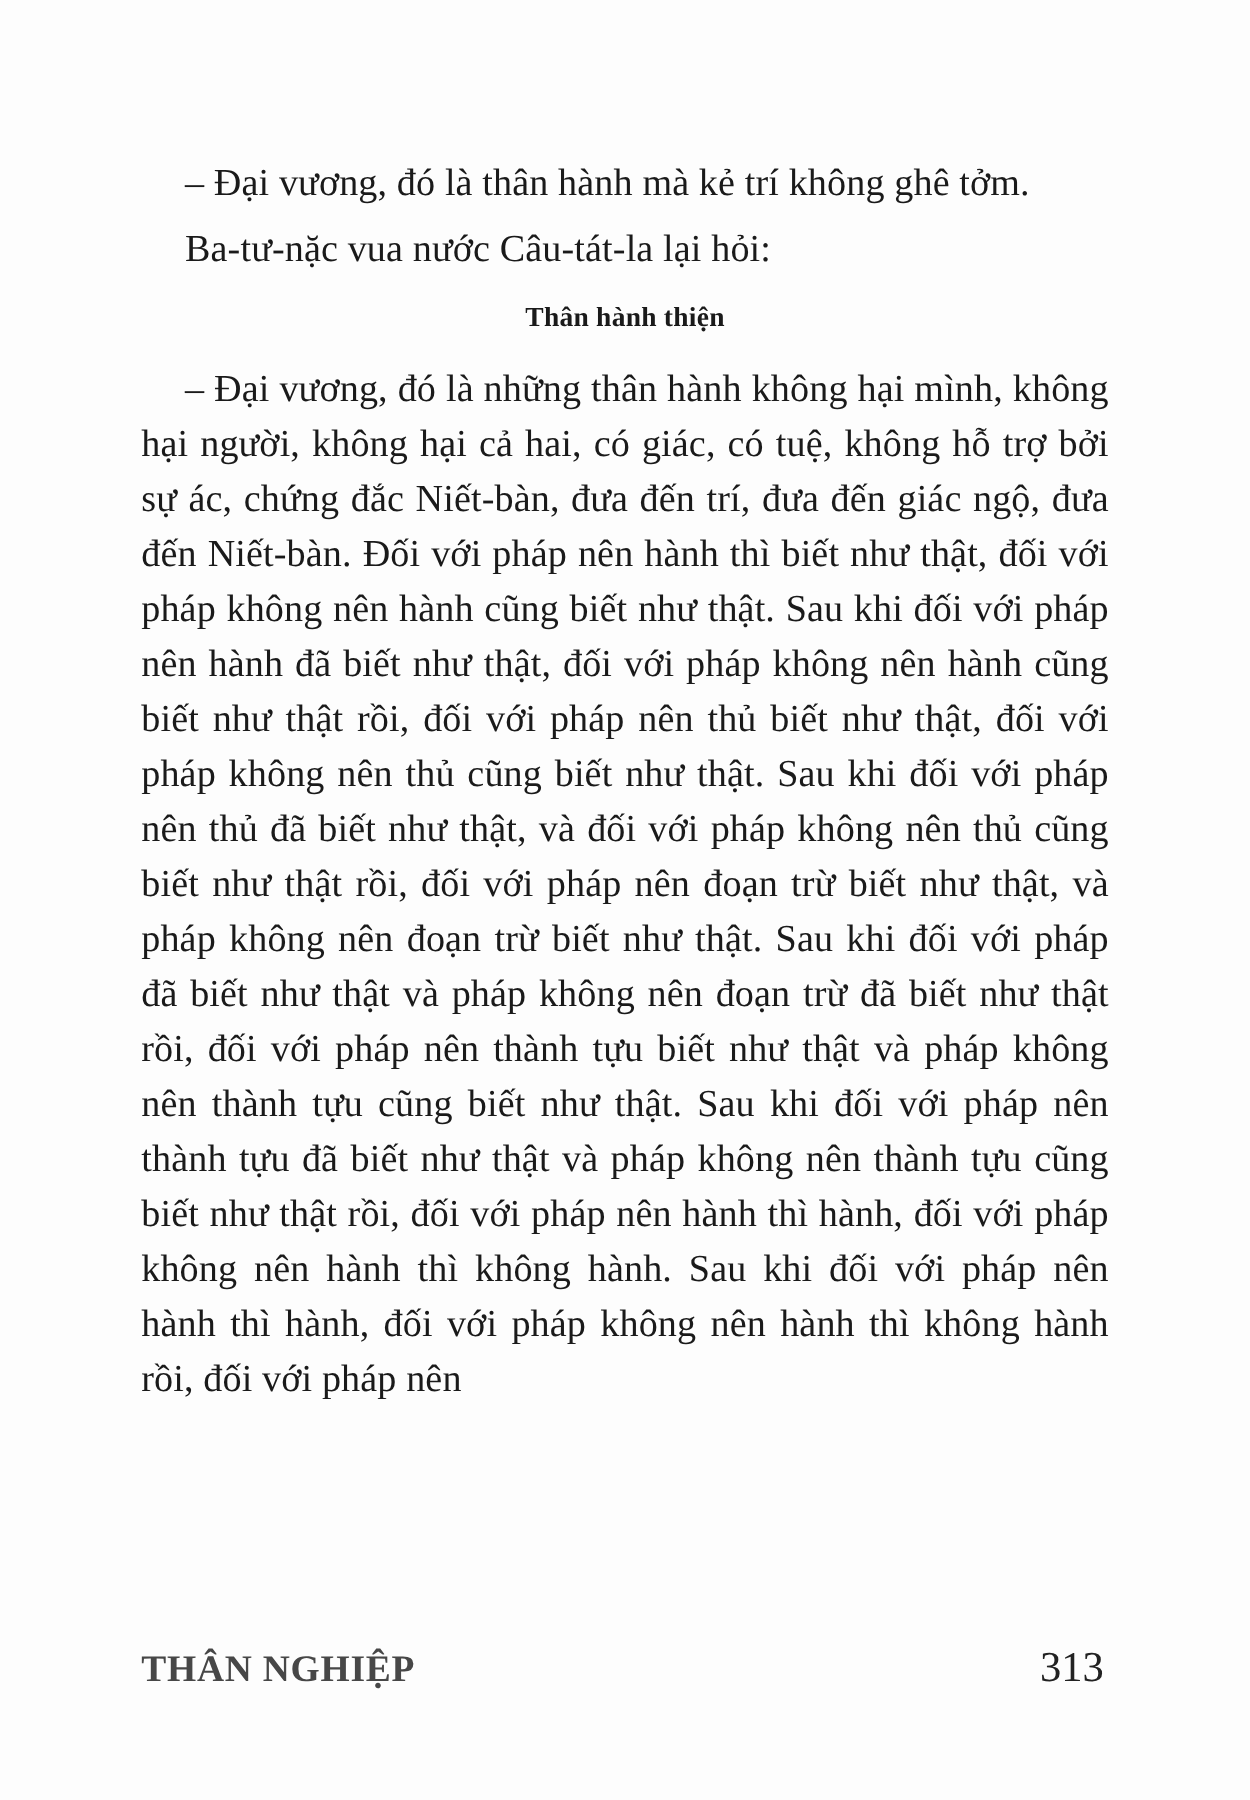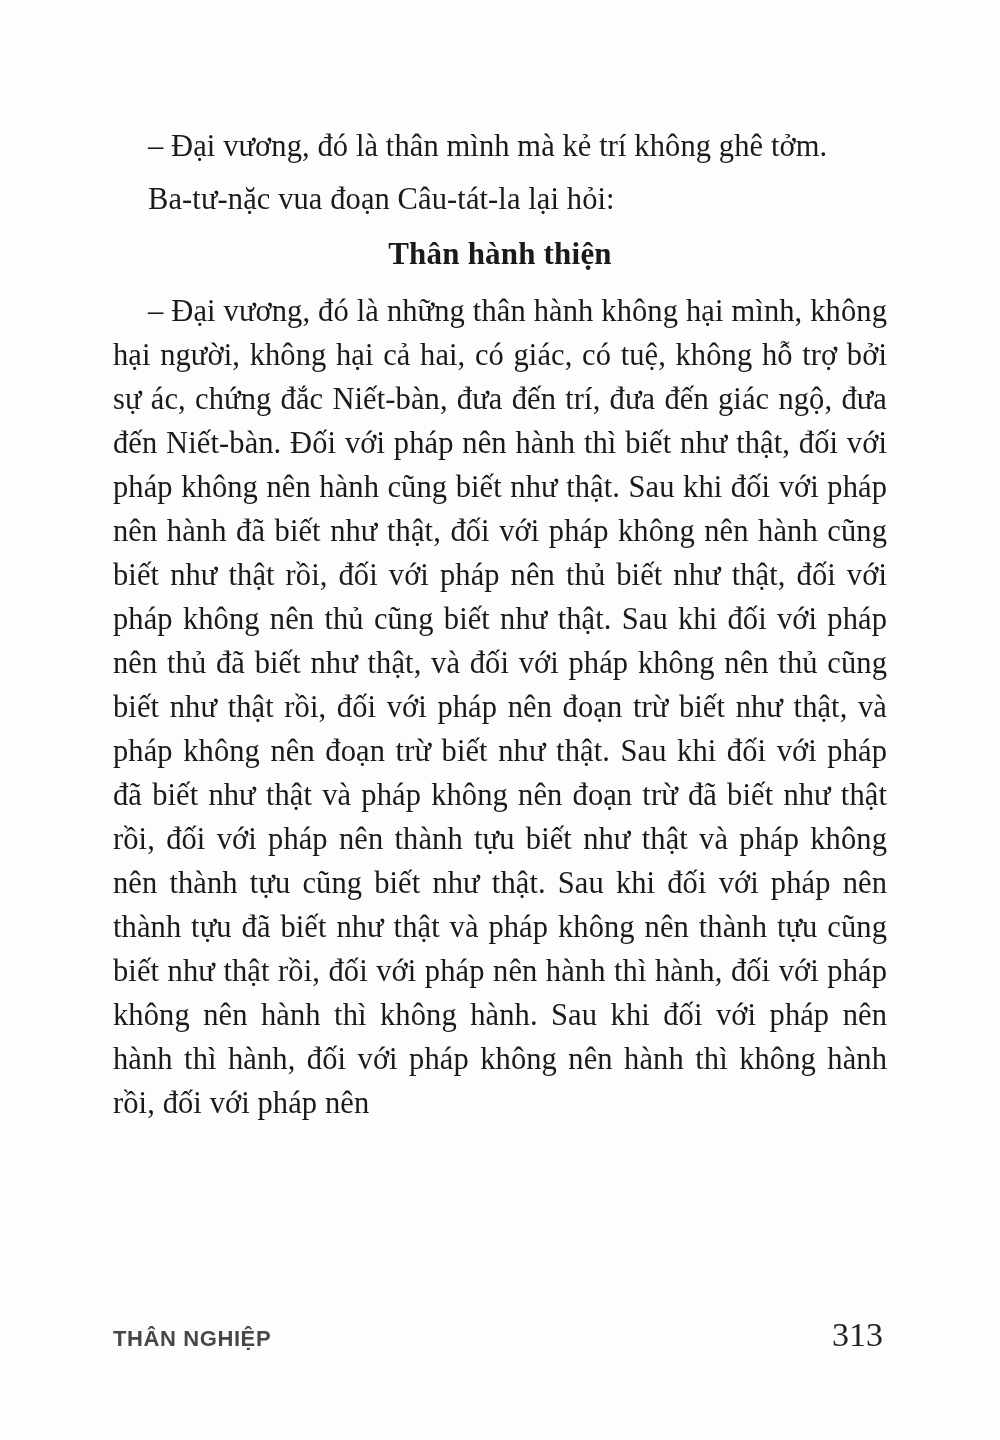--- a/index.html
+++ b/index.html
@@ -29,57 +29,57 @@
     line-height: 44px;
     text-indent: 35px;
     text-align: justify;
     letter-spacing: 0.1px;
   }
   .para.last {
     margin-bottom: 0;
   }
   .heading {
     margin: 11px 0 13px 0;
-    font-size: 31px;
+    font-size: 22px;
     line-height: 44px;
     font-weight: 700;
     text-align: center;
     letter-spacing: 0.2px;
   }
   .footer {
     position: absolute;
     left: 113px;
     right: 117px;
     top: 1316px;
     display: flex;
     justify-content: space-between;
     align-items: baseline;
   }
   .footer-title {
-    font-family: Liberation Sans, sans-serif;
+    font-family: Liberation Serif, serif;
     font-weight: 700;
-    font-size: 22px;
+    font-size: 30px;
     letter-spacing: 0.6px;
     color: #474747;
   }
   .page-number {
     font-family: "Liberation Serif", "DejaVu Serif", serif;
     font-size: 34px;
     color: #222222;
   }
 </style>
 </head>
 <body>
 
 <div class="page">
 
   <main class="content">
-    <p class="para">– Đại vương, đó là thân mình mà kẻ trí không ghê tởm.</p>
+    <p class="para">– Đại vương, đó là thân hành mà kẻ trí không ghê tởm.</p>
 
-    <p class="para">Ba-tư-nặc vua đoạn Câu-tát-la lại hỏi:</p>
+    <p class="para">Ba-tư-nặc vua nước Câu-tát-la lại hỏi:</p>
 
 
     <h2 class="heading">Thân hành thiện</h2>
 
 
     <p class="para last">– Đại vương, đó là những thân hành không hại mình, không hại người, không hại cả hai, có giác, có tuệ, không hỗ trợ bởi sự ác, chứng đắc Niết-bàn, đưa đến trí, đưa đến giác ngộ, đưa đến Niết-bàn. Đối với pháp nên hành thì biết như thật, đối với pháp không nên hành cũng biết như thật. Sau khi đối với pháp nên hành đã biết như thật, đối với pháp không nên hành cũng biết như thật rồi, đối với pháp nên thủ biết như thật, đối với pháp không nên thủ cũng biết như thật. Sau khi đối với pháp nên thủ đã biết như thật, và đối với pháp không nên thủ cũng biết như thật rồi, đối với pháp nên đoạn trừ biết như thật, và pháp không nên đoạn trừ biết như thật. Sau khi đối với pháp đã biết như thật và pháp không nên đoạn trừ đã biết như thật rồi, đối với pháp nên thành tựu biết như thật và pháp không nên thành tựu cũng biết như thật. Sau khi đối với pháp nên thành tựu đã biết như thật và pháp không nên thành tựu cũng biết như thật rồi, đối với pháp nên hành thì hành, đối với pháp không nên hành thì không hành. Sau khi đối với pháp nên hành thì hành, đối với pháp không nên hành thì không hành rồi, đối với pháp nên</p>
   </main>
 
   <footer class="footer">
     <span class="footer-title">THÂN NGHIỆP</span>

